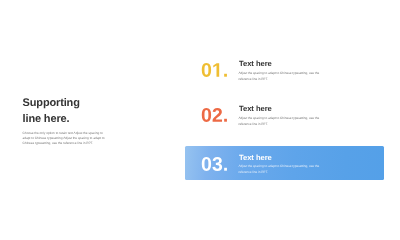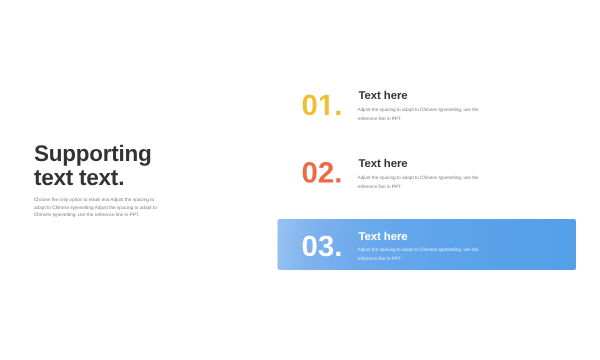--- a/index.html
+++ b/index.html
@@ -4,21 +4,21 @@
 <style>
   html,body{margin:0;padding:0;}
   body{width:400px;height:225px;background:#ffffff;
        font-family:"Liberation Sans",sans-serif;
        -webkit-font-smoothing:antialiased;text-rendering:geometricPrecision;
        overflow:hidden;}
   .slide{position:relative;width:400px;height:225px;background:#ffffff;overflow:hidden;}
 
   
   .lead{position:absolute;left:22.6px;top:94.5px;width:100px;height:60px;}
-  .lead-title{font-size:15px;line-height:16px;font-weight:bold;color:#333333;
+  .lead-title{font-size:11px;line-height:16px;font-weight:bold;color:#333333;
               letter-spacing:-0.15px;white-space:nowrap;}
   .lead-body{position:absolute;left:0;top:36.0px;font-size:3.2px;line-height:5.3px;
              letter-spacing:-0.02px;color:#7c7c7c;width:82px;}
 
   
   .item{position:absolute;left:185px;width:198.5px;height:33.8px;}
   .item .num{position:absolute;left:16.2px;top:9.6px;height:13.9px;display:block;}
   .item .num svg{display:block;height:13.9px;}
   .it-title{position:absolute;left:54px;top:7.4px;font-weight:bold;font-size:7.6px;
             line-height:7.6px;color:#333333;letter-spacing:-0.05px;white-space:nowrap;}
@@ -32,21 +32,21 @@
       white-space:nowrap;}
 </style>
 </head>
 <body>
 
 <div class="slide">
 
   <div class="lead">
     <div class="lead-title">
       <div>Supporting</div>
-      <div>text text.</div>
+      <div>line here.</div>
     </div>
     <div class="lead-body">Choose the only option to retain text Adjust the spacing to adapt to Chinese typesetting Adjust the spacing to adapt to Chinese typesetting, use the reference line in PPT.</div>
   </div>
 
   <div class="item" id="item0" style="top:53.1px">
     <span class="num">
       <span class="sr">01.</span>
     <svg viewBox="0 0 2847 1450" width="27.29" height="13.9">
           <g transform="translate(0,1430) scale(1,-1)">
             <path d="M1055 705Q1055 348 932 164Q810 -20 565 -20Q81 -20 81 705Q81 958 134 1118Q187 1278 293 1354Q399 1430 573 1430Q823 1430 939 1249Q1055 1068 1055 705ZM773 705Q773 900 754 1008Q735 1116 693 1163Q651 1210 571 1210Q486 1210 442 1162Q399 1115 380 1008Q362 900 362 705Q362 512 382 404Q401 295 444 248Q486 201 567 201Q647 201 690 250Q734 300 754 409Q773 518 773 705Z" transform="translate(0,0)" fill="#EFBE33"></path>

